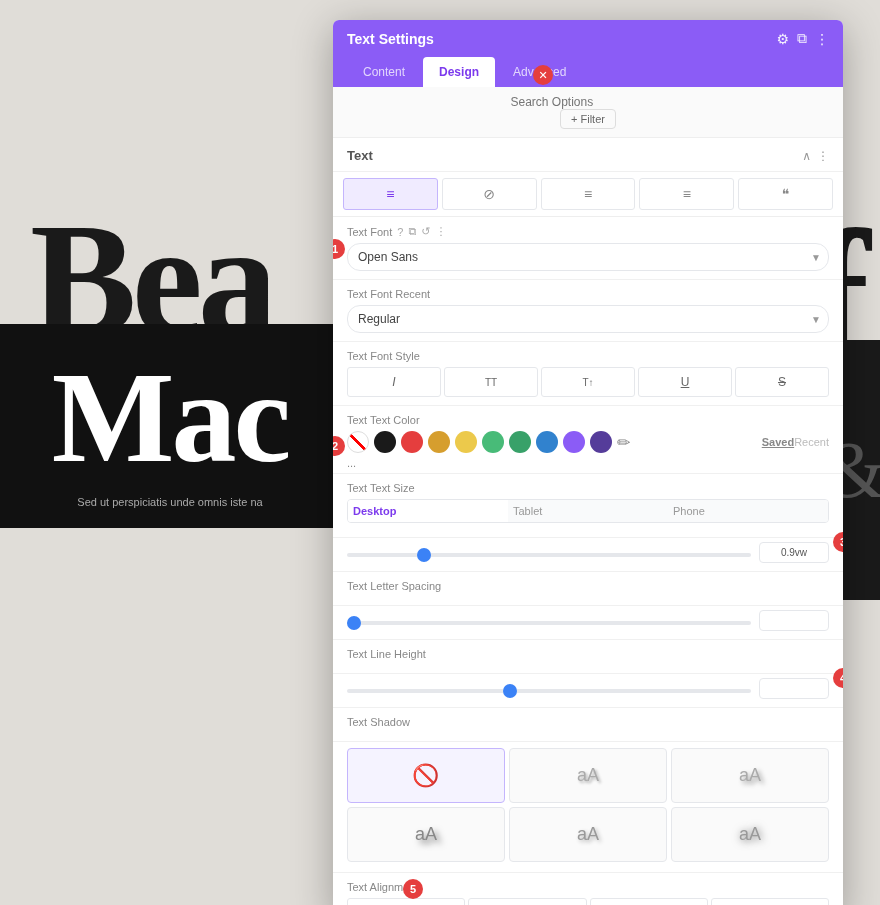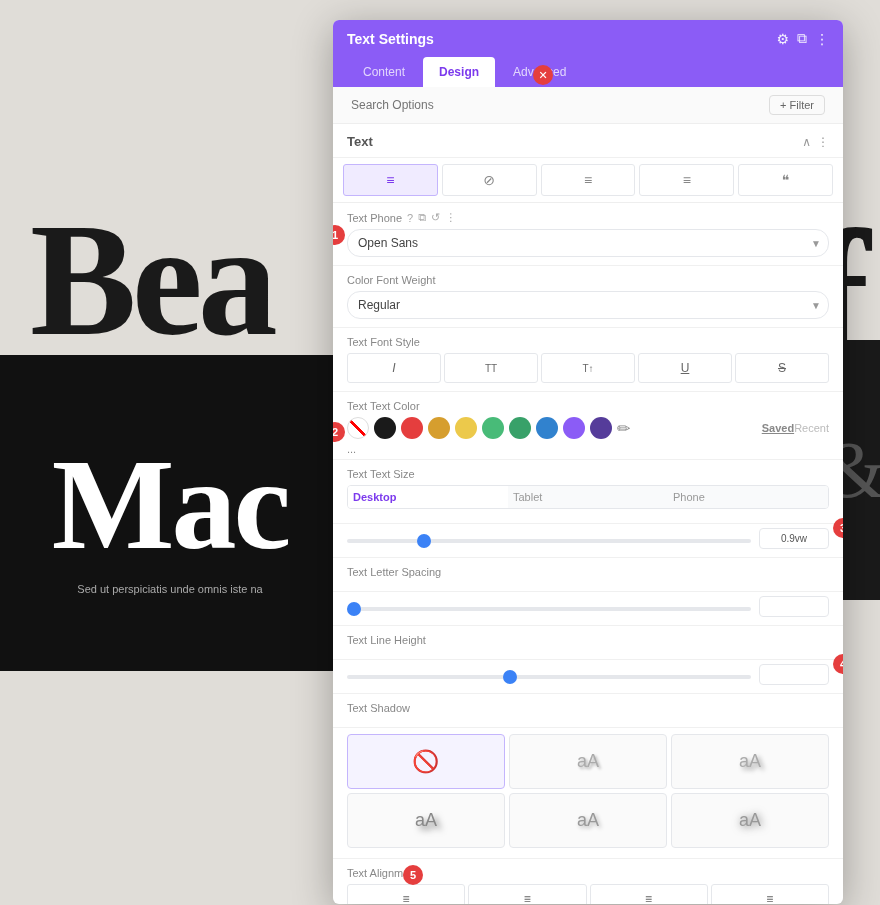--- a/index.html
+++ b/index.html
@@ -30,24 +30,24 @@
       font-size: 160px;
       font-weight: 900;
       font-family: Georgia, serif;
       color: #1a1a1a;
       letter-spacing: -5px;
       line-height: 1;
     }
 
     .bg-dark-section {
       position: absolute;
-      top: 355px;
+      top: 324px;
       left: 0;
       width: 340px;
-      height: 316px;
+      height: 204px;
       background: #111;
       display: flex;
       flex-direction: column;
       align-items: center;
       justify-content: center;
       padding: 20px;
     }
 
     .bg-text-mac {
       font-size: 130px;
@@ -157,23 +157,24 @@
     .tab.active {
       background: #fff;
       color: #7c3aed;
       font-weight: 600;
     }
 
     
     .search-bar {
       display: flex;
       align-items: center;
-      padding: 8px 18px;
+      padding: 8px 12px;
       border-bottom: 1px solid #eee;
       background: #fafafa;
+      flex-direction: column;
     }
 
     .search-input {
       flex: 1;
       border: none;
       outline: none;
       font-size: 12px;
       background: transparent;
       color: #999;
     }
@@ -557,36 +558,36 @@
       <div class="align-btn">⊘</div>
       <div class="align-btn">≡</div>
       <div class="align-btn">≡</div>
       <div class="align-btn">❝</div>
     </div>
 
     <div class="form-row" style="position:relative;">
 
       <div class="num-badge" style="left:-8px; top:22px;">1</div>
       <div class="form-label">
-        <span>Text Phone</span>
+        <span>Text Font</span>
         <span class="form-label-icon">?</span>
         <span class="form-label-icon">⧉</span>
         <span class="form-label-icon">↺</span>
         <span class="form-label-icon">⋮</span>
       </div>
       <div class="select-wrap">
         <select class="form-select">
           <option>Open Sans</option>
         </select>
         <span class="select-arrow">▼</span>
       </div>
     </div>
 
     <div class="form-row">
-      <div class="form-label">Color Font Weight</div>
+      <div class="form-label">Text Font Recent</div>
       <div class="select-wrap">
         <select class="form-select">
           <option>Regular</option>
         </select>
         <span class="select-arrow">▼</span>
       </div>
     </div>
 
     <div class="form-row">
       <div class="form-label">Text Font Style</div>

